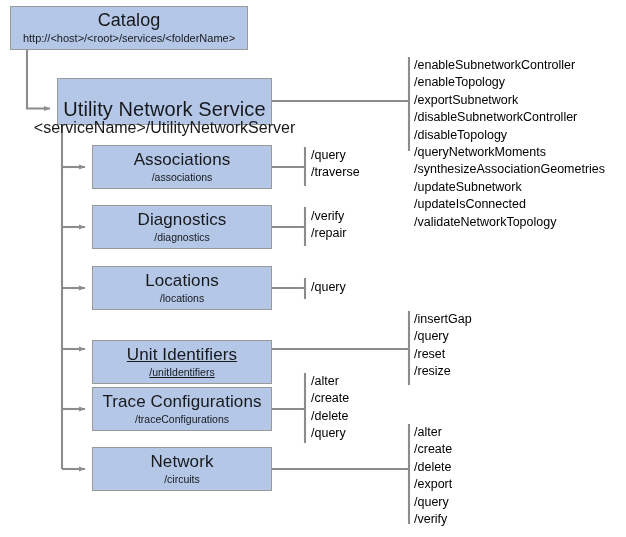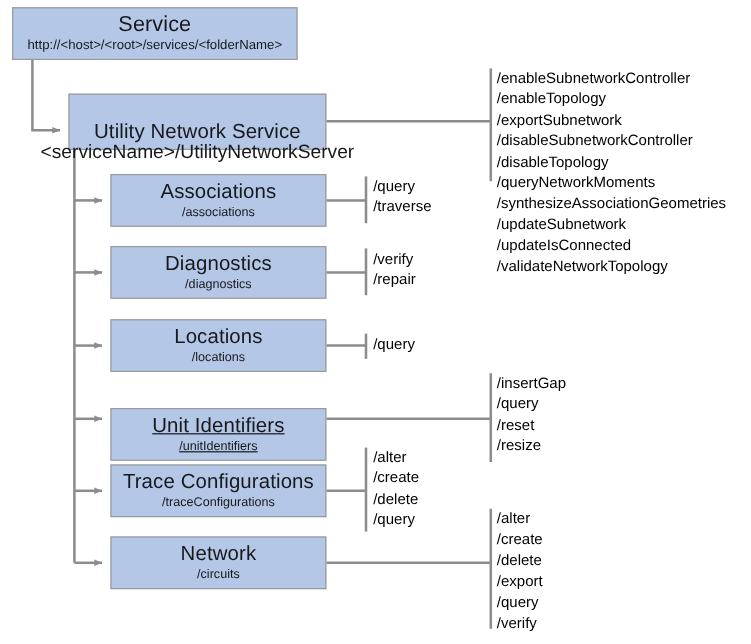--- a/index.html
+++ b/index.html
@@ -28,21 +28,21 @@
     white-space:nowrap;
   }
   .node .path{
     font-size:10.5px;
     line-height:13px;
     margin-top:2px;
     white-space:nowrap;
   }
   .node.root .title{font-size:18px;}
   .node.root .path{font-size:11px;}
-  .node.service .title{font-size:17px;margin-top:30px;}
+  .node.service .title{font-size:20px;margin-top:30px;}
   .node.service .path{font-size:16px;}
 
   
   #node-catalog   {left:10px; top:6px;   width:238px;height:44px;}
   #node-service   {left:57px; top:78px;  width:215px;height:47px;}
   #node-associations      {left:92px; top:145px;width:180px;height:44px;}
   #node-diagnostics       {left:92px; top:205px;width:180px;height:44px;}
   #node-locations         {left:92px; top:266px;width:180px;height:44px;}
   #node-unitidentifiers   {left:92px; top:340px;width:180px;height:44px;text-decoration:underline;}
   #node-traceconfigurations{left:92px;top:387px;width:180px;height:44px;}
@@ -108,21 +108,21 @@
 
       <path d="M272,409 L305,409"></path>
       <path d="M305,373 L305,443"></path>
 
       <path d="M272,469 L409,469"></path>
       <path d="M409,424 L409,524"></path>
     </g>
   </svg>
 
   <div class="node root" id="node-catalog">
-    <div class="title">Service</div>
+    <div class="title">Catalog</div>
     <div class="path">http://&lt;host&gt;/&lt;root&gt;/services/&lt;folderName&gt;</div>
   </div>
 
   <div class="node service" id="node-service">
     <div class="title">Utility Network Service</div>
     <div class="path">&lt;serviceName&gt;/UtilityNetworkServer</div>
   </div>
 
   <div class="node" id="node-associations">
     <div class="title">Associations</div>

